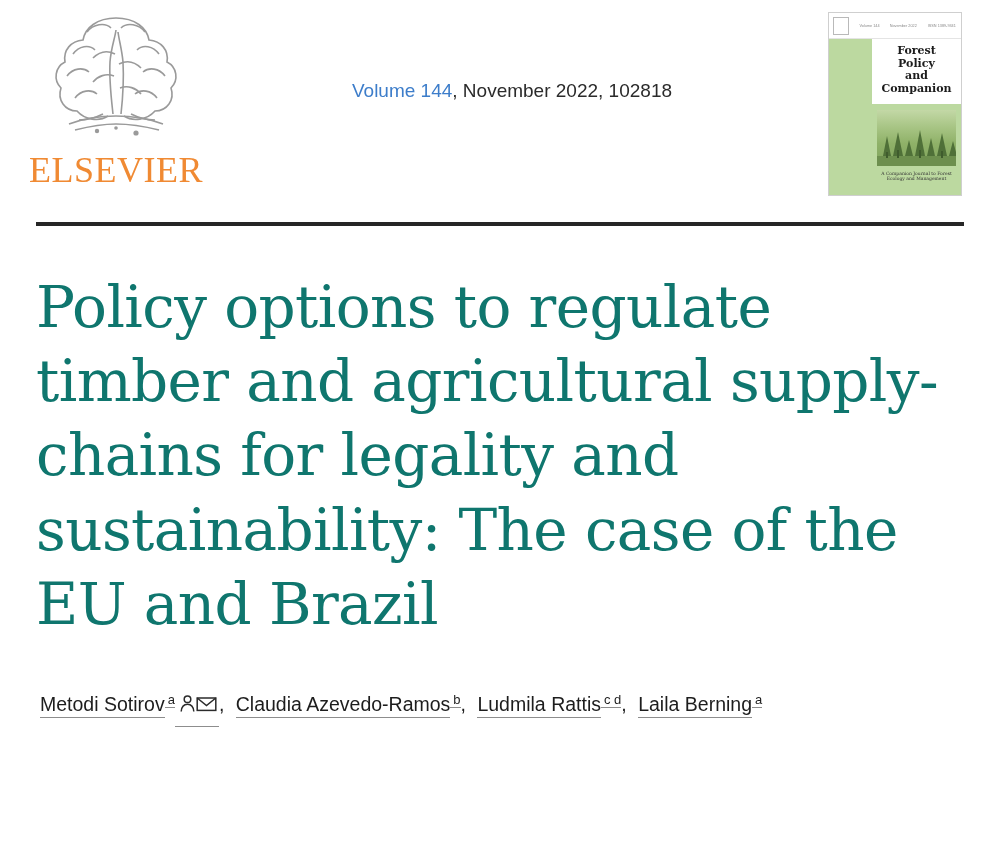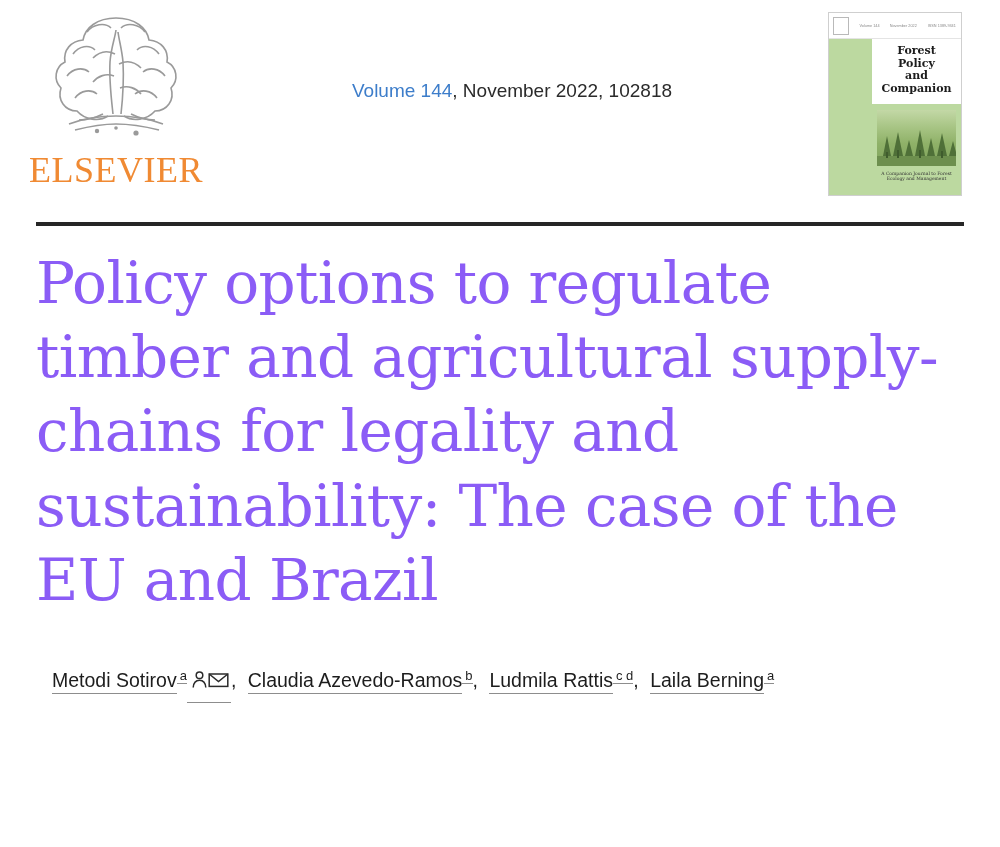--- a/index.html
+++ b/index.html
@@ -148,32 +148,32 @@
   }
 
   .rule {
     height: 4px;
     background: #262626;
     margin: 6px 36px 0 36px;
   }
 
   
   .article-title {
-    margin: 20px 36px 0 36px;
+    margin: 44px 36px 0 36px;
     font-family: "DejaVu Serif", serif;
     font-size: 58px;
     line-height: 1.28;
     font-weight: 400;
-    color: #8b5cf6;
+    color: #0f766e;
     letter-spacing: -0.6px;
   }
 
   
   .authors {
-    margin: 44px 36px 0 52px;
+    margin: 44px 36px 0 40px;
     font-size: 19.5px;
     color: #1d1d1d;
     line-height: 2.0;
   }
   .author {
     display: inline;
     white-space: nowrap;
   }
   .author-name {
     border-bottom: 1px solid #8d8d8d;

